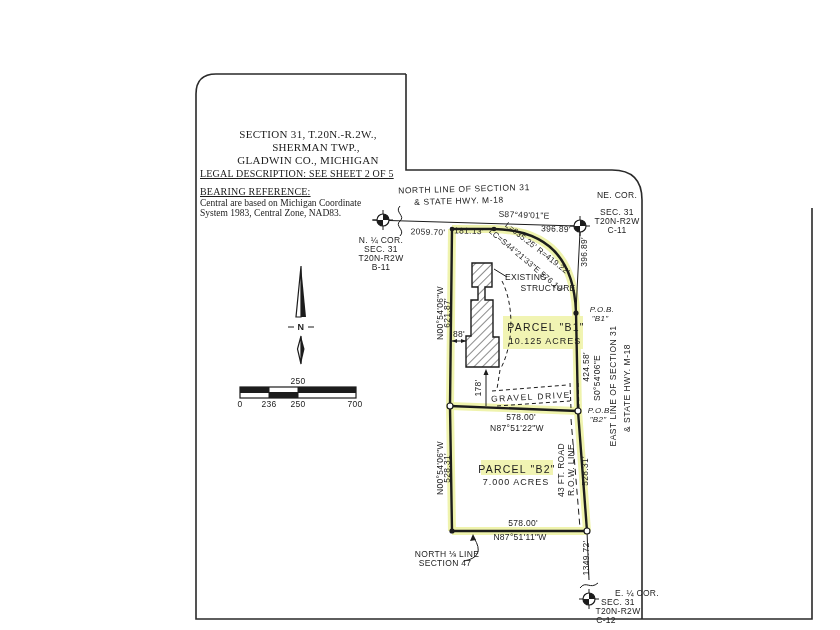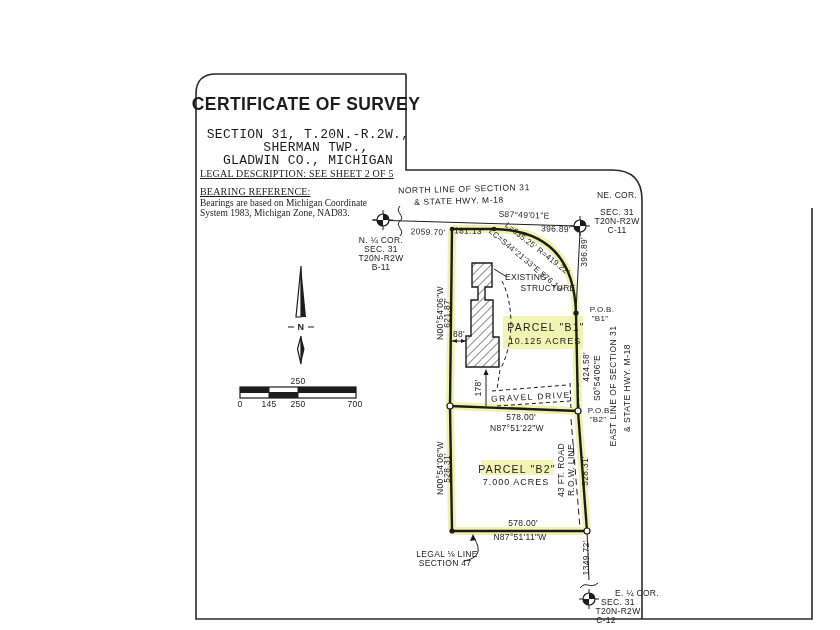--- a/index.html
+++ b/index.html
@@ -7,25 +7,25 @@
   .page{position:relative;width:840px;height:630px;background:#fff;overflow:hidden;
         font-family:"Liberation Sans",sans-serif;color:var(--ink);}
   svg.draw{position:absolute;left:0;top:0;}
   
   .c{position:absolute;white-space:nowrap;line-height:1;font-size:8.5px;letter-spacing:.3px;
      transform:translate(-50%,-50%) rotate(var(--r,0deg));}
   
   .tl{position:absolute;white-space:nowrap;line-height:1;}
   .big-title{font-size:17.5px;font-weight:bold;letter-spacing:.4px;}
   .serif{font-family:"Liberation Serif",serif;}
-  .f105{font-size:13px;letter-spacing:.3px;font-family:Liberation Mono, monospace;}
+  .f105{font-size:11px;letter-spacing:.3px;}
   .f10{font-size:10px;letter-spacing:.2px;}
   .f95{font-size:9.5px;}
   .u{text-decoration:underline;}
-  .it{font-size:8px;text-align:center;}
+  .it{font-style:italic;font-size:8px;text-align:center;}
   .sm{font-size:8px;}
   .parcel{font-size:10.5px;letter-spacing:1.2px;}
   .area{font-size:9px;letter-spacing:1px;}
   .bold{font-weight:bold;}
   
   .border{stroke:#2a2a2a;stroke-width:1.6;fill:none;}
   .yline{stroke:var(--hl);stroke-width:8;fill:none;opacity:.92;stroke-linejoin:round;}
   .yfill{fill:var(--hl);opacity:.85;stroke:none;}
   .thin{stroke:var(--ink);stroke-width:1;fill:none;}
   .heavy{stroke:var(--ink);stroke-width:2.4;fill:none;}
@@ -135,28 +135,27 @@
 
     <g>
       <rect class="wfill" x="240" y="387" width="116" height="11"></rect>
       <rect class="fillb" x="240" y="387" width="29" height="5.5"></rect>
       <rect class="fillb" x="298" y="387" width="58" height="5.5"></rect>
       <rect class="fillb" x="269" y="392.5" width="29" height="5.5"></rect>
       <path class="thin" d="M 240,392.5 L 356,392.5 M 269,387 L 269,398 M 298,387 L 298,398"></path>
     </g>
   </svg>
 
-  <div class="c big-title" style="left:306px;top:105px">CERTIFICATE OF SURVEY</div>
   <div class="c serif f105" style="left:308px;top:134px">SECTION 31, T.20N.-R.2W.,</div>
   <div class="c serif f105" style="left:316px;top:147px">SHERMAN TWP.,</div>
   <div class="c serif f105" style="left:308px;top:160px">GLADWIN CO., MICHIGAN</div>
   <div class="tl serif f10 u" style="left:200px;top:169px">LEGAL DESCRIPTION: SEE SHEET 2 OF 5</div>
   <div class="tl serif f10 u" style="left:200px;top:187px">BEARING REFERENCE:</div>
-  <div class="tl serif f95" style="left:200px;top:199px">Bearings are based on Michigan Coordinate</div>
-  <div class="tl serif f95" style="left:200px;top:209px">System 1983, Michigan Zone, NAD83.</div>
+  <div class="tl serif f95" style="left:200px;top:199px">Central are based on Michigan Coordinate</div>
+  <div class="tl serif f95" style="left:200px;top:209px">System 1983, Central Zone, NAD83.</div>
 
   <div class="c" style="left:464px;top:189px;--r:-1.5deg;letter-spacing:.6px">NORTH LINE OF SECTION 31</div>
   <div class="c" style="left:459px;top:201px;--r:-1.5deg;letter-spacing:.6px">&amp; STATE HWY. M-18</div>
 
   <div class="c" style="left:381px;top:240px">N. ¼ COR.</div>
   <div class="c" style="left:381px;top:249px">SEC. 31</div>
   <div class="c" style="left:381px;top:258px">T20N-R2W</div>
   <div class="c" style="left:381px;top:267px">B-11</div>
   <div class="c" style="left:617px;top:195px">NE. COR.</div>
   <div class="c" style="left:617px;top:212px">SEC. 31</div>
@@ -204,24 +203,24 @@
   <div class="c parcel" style="left:517px;top:469px">PARCEL "B2"</div>
   <div class="c area" style="left:516px;top:482px">7.000 ACRES</div>
   <div class="c" style="left:440px;top:468px;--r:-90deg">N00°54'06"W</div>
   <div class="c" style="left:447px;top:468px;--r:-90deg">528.31'</div>
   <div class="c" style="left:561px;top:470px;--r:-90deg">43 FT. ROAD</div>
   <div class="c" style="left:571px;top:470px;--r:-90deg">R.O.W. LINE</div>
   <div class="c" style="left:585px;top:471px;--r:-90deg">528.31'</div>
   <div class="c" style="left:523px;top:523px">578.00'</div>
   <div class="c" style="left:520px;top:537px">N87°51'11"W</div>
 
-  <div class="c" style="left:447px;top:554px">LEGAL ⅛ LINE</div>
+  <div class="c" style="left:447px;top:554px">NORTH ⅛ LINE</div>
   <div class="c" style="left:445px;top:563px">SECTION 47</div>
   <div class="c" style="left:586px;top:558px;--r:-90deg">1349.72'</div>
 
   <div class="c bold" style="left:301px;top:327px;font-size:9px">N</div>
   <div class="c" style="left:298px;top:381px">250</div>
   <div class="c" style="left:240px;top:404px">0</div>
-  <div class="c" style="left:269px;top:404px">145</div>
+  <div class="c" style="left:269px;top:404px">236</div>
   <div class="c" style="left:298px;top:404px">250</div>
   <div class="c" style="left:355px;top:404px">700</div>
 
 </div>
 
 </body></html>

